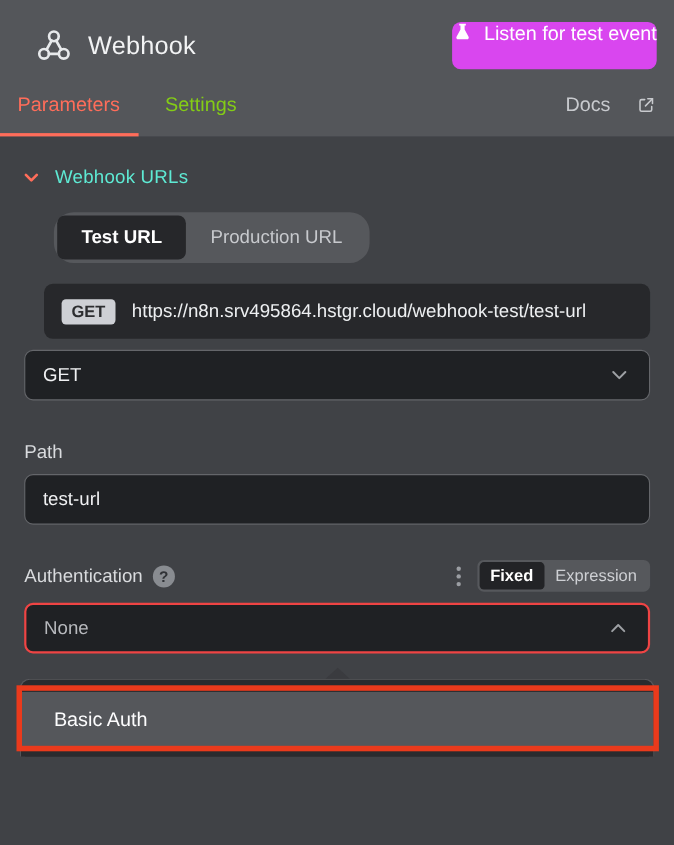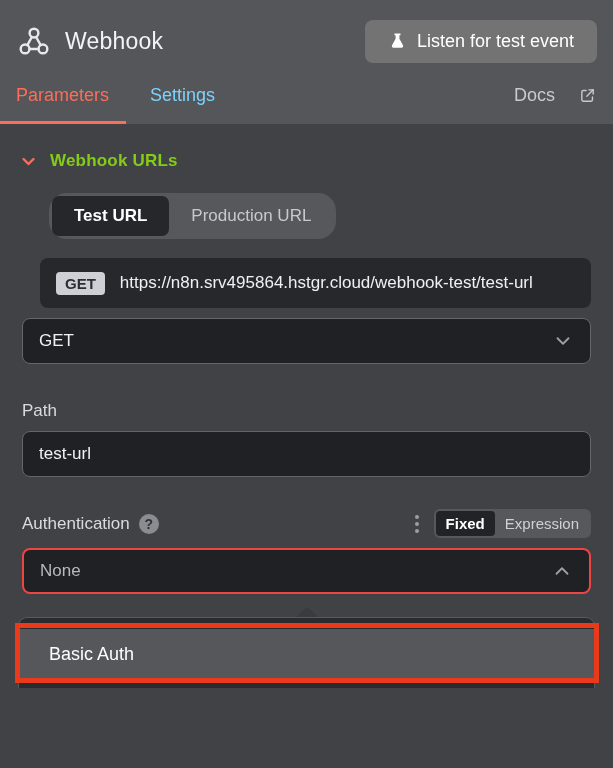--- a/index.html
+++ b/index.html
@@ -14,56 +14,57 @@
   .header {
     background: #54565a;
     height: 124px;
     position: relative;
   }
   .header-top {
     display: flex;
     align-items: center;
     padding: 16px 16px 0 17px;
     height: 66px;
+    margin-left: 15px;
   }
   .node-icon { width: 34px; height: 34px; color: #e7e9eb; flex: 0 0 auto; }
   .node-title {
     font-size: 23px;
     font-weight: 500;
     color: #f2f3f4;
     margin-left: 14px;
     letter-spacing: 0.2px;
   }
   .spacer { flex: 1; }
   .listen-btn {
-    display: flex; align-items: center; gap: 10px;
-    background: #737373;
+    display: flex; align-items: flex-start; gap: 10px;
+    background: #d946ef;
     border: none;
     border-radius: 8px;
     height: 43px;
-    padding: 0 23px;
+    padding: 0 0;
     color: #ffffff;
     font-size: 18px;
     font-weight: 500;
     font-family: inherit;
     cursor: pointer;
   }
   .flask-icon { width: 19px; height: 19px; }
 
   .tabs {
     display: flex;
     align-items: center;
     height: 58px;
     position: absolute;
     left: 0; right: 0; bottom: 0;
   }
   .tab {
     font-size: 18px;
     font-weight: 500;
-    color: #7dd3fc;
+    color: #84cc16;
     height: 100%;
     display: flex;
     align-items: center;
     cursor: pointer;
   }
   .tab-active {
     color: #ff6d5a;
     padding: 0 17px 0 16px;
     position: relative;
   }
@@ -89,23 +90,23 @@
 
   .section-header {
     margin-top: 27px;
     display: flex;
     align-items: center;
     gap: 13px;
     cursor: pointer;
   }
   .section-chevron { width: 17px; height: 17px; color: #ff6d5a; margin-left: -2px; }
   .section-title {
-    color: #84cc16;
-    font-size: 17px;
-    font-weight: 700;
+    color: #5eead4;
+    font-size: 17px;
+    font-weight: 400;
     letter-spacing: 0.2px;
   }
 
   .seg-control {
     margin: 22px 0 0 27px;
     display: inline-flex;
     background: #56585c;
     border-radius: 18px;
     padding: 3px;
   }

